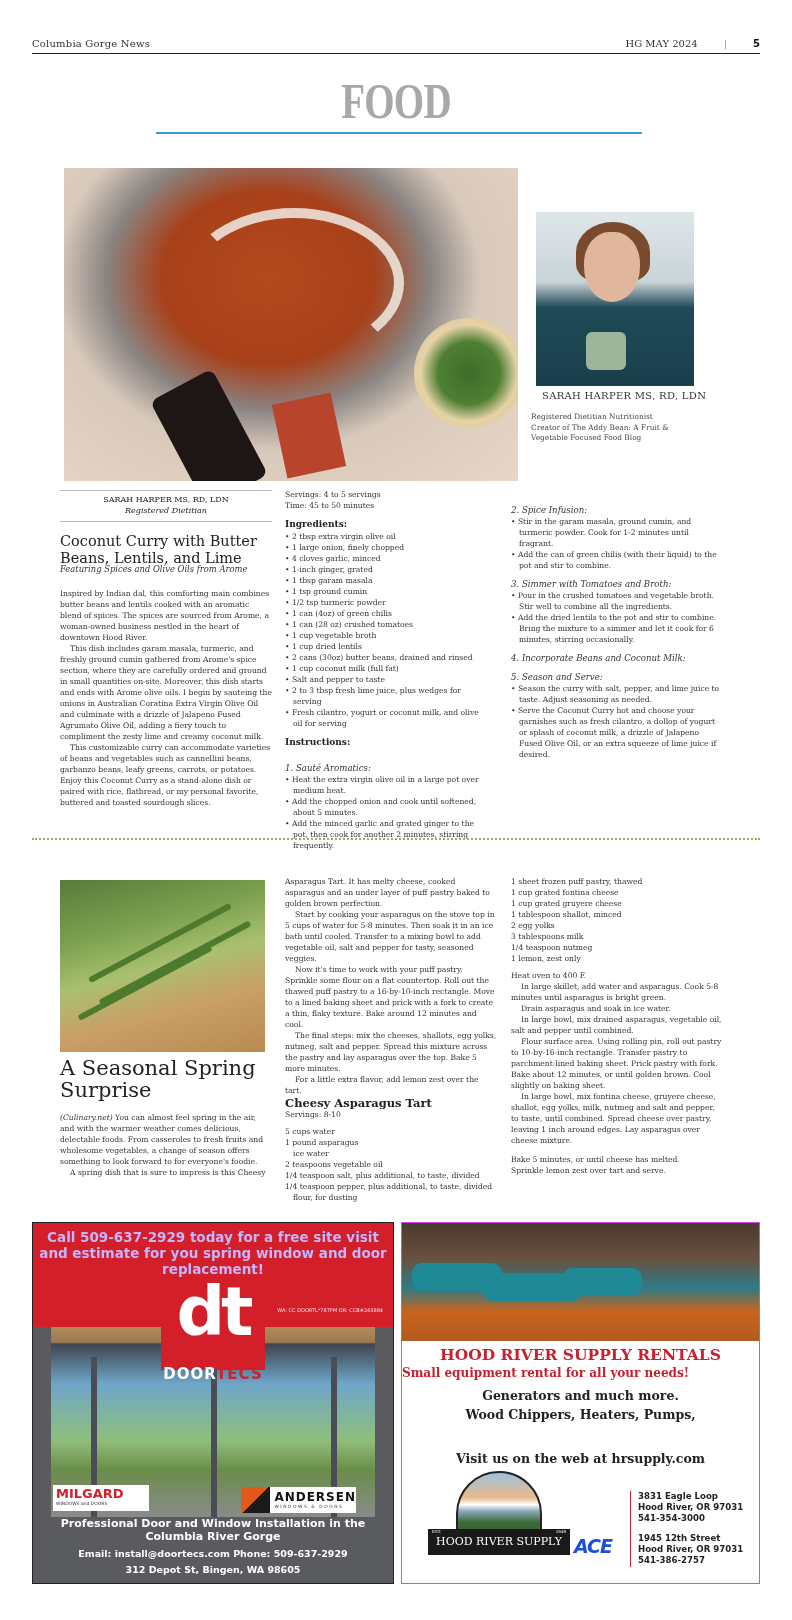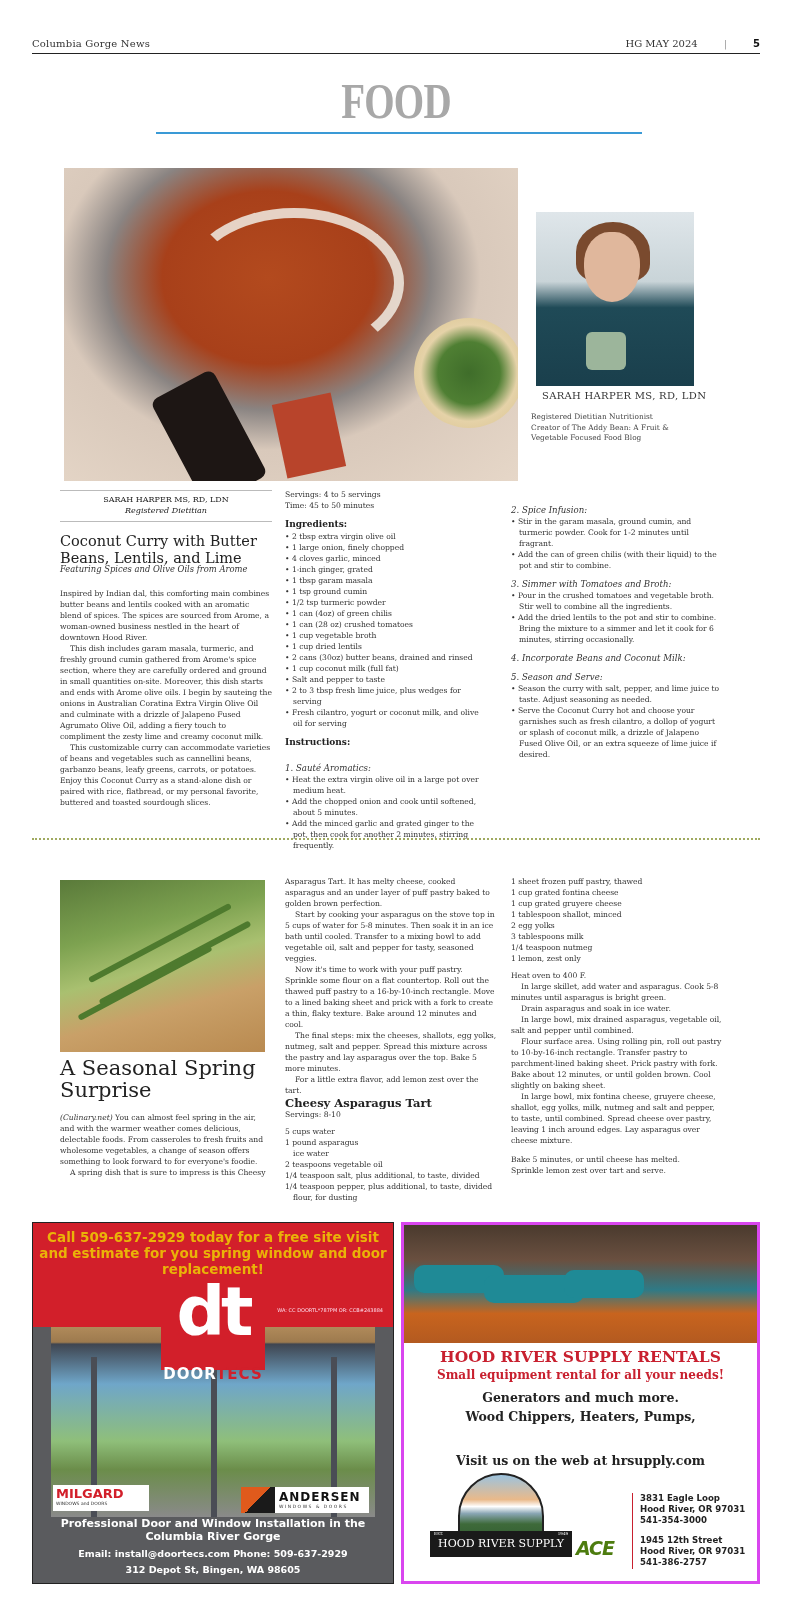--- a/index.html
+++ b/index.html
@@ -41,53 +41,53 @@
 .dotted{left:32px;right:32px;top:838px;height:0;border-top:2px dotted #a0aa60}
 .photo-tart{left:60px;top:880px;width:205px;height:172px;background:linear-gradient(165deg,#5a7a3a 0,#7da250 30%,#a9c070 50%,#c9a068 70%,#b98a50 100%);overflow:hidden}
 .photo-tart .asp{position:absolute;height:6px;background:#4e7a2e;border-radius:3px;transform:rotate(-28deg)}
 .tart-title{left:60px;top:1057px;font-family:"DejaVu Serif",serif;font-size:21px;line-height:22px;color:#222;width:220px}
 .tart-col1{left:60px;top:1112px;width:212px}
 .tart-col2{left:285px;top:876px;width:212px}
 .tart-col3{left:511px;top:876px;width:212px}
 .tart-recipe-title{font-family:"DejaVu Serif",serif;font-weight:bold;font-size:11.5px;color:#222;margin-top:2px}
 .ad-left{left:32px;top:1222px;width:362px;height:362px;border:1px solid #222;background:#5a5b5e;overflow:hidden}
 .ad-left .red{position:absolute;left:0;top:0;width:100%;height:104px;background:#d21f2a}
-.ad-left .call{position:absolute;left:0;right:0;top:6px;text-align:center;color:#eab308;font-family:"DejaVu Sans",sans-serif;font-weight:bold;font-size:13.5px;line-height:16px}
+.ad-left .call{position:absolute;left:0;right:0;top:6px;text-align:center;color:#c4b5fd;font-family:"DejaVu Sans",sans-serif;font-weight:bold;font-size:13.5px;line-height:16px}
 .ad-left .dt-box{position:absolute;left:128px;top:55px;width:104px;height:92px;background:#d21f2a}
 .ad-left .dt{position:absolute;left:0;right:0;top:-6px;text-align:center;color:#fff;font-family:"DejaVu Sans",sans-serif;font-weight:bold;font-size:68px;letter-spacing:-4px}
 .ad-left .brand{position:absolute;left:0;right:0;top:142px;text-align:center;font-family:"DejaVu Sans",sans-serif;font-weight:bold;font-size:15px;letter-spacing:1px;color:#fff}
 .ad-left .brand .tecs{color:#d21f2a}
 .ad-left .lic{position:absolute;right:10px;top:84px;font-size:5px;color:#fde;font-family:"DejaVu Sans",sans-serif}
 .ad-left .house{position:absolute;left:18px;top:104px;width:324px;height:190px;background:linear-gradient(180deg,#b08a5a 0,#9d7a4e 8%,#3f4550 9%,#6fa6c9 30%,#8fbf7a 60%,#6b8d4a 75%,#8a8a8a 100%)}
 .ad-left .house .frame{position:absolute;top:30px;bottom:0;width:6px;background:#4a4d55}
 .ad-left .milgard{position:absolute;left:20px;top:262px;width:96px;height:26px;background:#fff;padding:2px 3px}
 .ad-left .milgard .m{color:#d21f2a;font-family:"DejaVu Sans",sans-serif;font-weight:bold;font-size:13px;line-height:14px}
 .ad-left .milgard .s{font-size:4.5px;color:#333;font-family:"DejaVu Sans",sans-serif}
-.ad-left .andersen{position:absolute;left:208px;top:264px;width:128px;height:26px;background:#fff;display:flex;align-items:center}
+.ad-left .andersen{position:absolute;left:208px;top:264px;width:115px;height:26px;background:#fff;display:flex;align-items:center}
 .ad-left .andersen .tri{width:34px;height:26px;background:linear-gradient(135deg,#e05a1c 50%,#1a1a1a 50%)}
 .ad-left .andersen .txt{padding-left:4px}
 .ad-left .andersen .a{font-family:"DejaVu Sans",sans-serif;font-weight:bold;font-size:12px;letter-spacing:1px;color:#111;line-height:13px}
 .ad-left .andersen .w{font-size:4.5px;letter-spacing:1.5px;color:#333;font-family:"DejaVu Sans",sans-serif}
 .ad-left .foot{position:absolute;left:0;right:0;top:294px;text-align:center;color:#fff;font-family:"DejaVu Sans",sans-serif}
 .ad-left .foot .t1{font-size:11px;font-weight:bold;line-height:13px}
 .ad-left .foot .t2{font-size:9.5px;font-weight:bold;margin-top:5px}
 .ad-left .foot .t3{font-size:9.5px;font-weight:bold;margin-top:5px}
-.ad-right{left:401px;top:1222px;width:359px;height:362px;border:3px solid #d946ef;background:#fff;overflow:hidden}
+.ad-right{left:401px;top:1222px;width:359px;height:362px;border:1px solid #d946ef;background:#fff;overflow:hidden}
 .ad-right .photo{position:absolute;left:0;top:0;width:100%;height:118px;background:linear-gradient(180deg,#4a3a2e 0,#6a5040 30%,#2f7a86 55%,#c8641e 75%,#b35a20 100%)}
 .ad-right .photo .saw{position:absolute;height:28px;background:#1f8a96;border-radius:10px}
 .ad-right .h1{position:absolute;left:0;right:0;top:122px;text-align:center;color:#c8202f;font-family:"DejaVu Serif",serif;font-weight:bold;font-size:15.5px}
-.ad-right .h2{position:absolute;left:0;right:0;top:143px;text-align:center;color:#c8202f;font-family:"DejaVu Serif",serif;font-weight:bold;font-size:12px}
+.ad-right .h2{position:absolute;left:0;right:0;top:143px;text-align:left;color:#c8202f;font-family:"DejaVu Serif",serif;font-weight:bold;font-size:12px}
 .ad-right .h3{position:absolute;left:0;right:0;top:163px;text-align:center;color:#222;font-family:"DejaVu Serif",serif;font-weight:bold;font-size:12.5px;line-height:19px}
 .ad-right .h4{position:absolute;left:0;right:0;top:228px;text-align:center;color:#222;font-family:"DejaVu Serif",serif;font-weight:bold;font-size:12.5px}
 .ad-right .logo{position:absolute;left:26px;top:248px;width:142px;height:94px}
 .ad-right .logo .arch{position:absolute;left:28px;top:0;width:86px;height:74px;border-radius:43px 43px 0 0;background:linear-gradient(180deg,#9cc3de 0,#e9b98a 35%,#fff 45%,#8aa6b4 55%,#3e6a3a 70%,#2f5a30 100%);border:2px solid #222}
 .ad-right .logo .bar{position:absolute;left:0;top:58px;width:142px;height:26px;background:#1a1a1a;color:#fff;text-align:center;font-family:"DejaVu Serif",serif;font-size:11px;line-height:26px}
 .ad-right .logo .est{position:absolute;left:4px;top:58px;font-size:4px;color:#fff}
 .ad-right .logo .yr{position:absolute;right:4px;top:58px;font-size:4px;color:#fff}
-.ad-right .ace{position:absolute;left:172px;top:312px;color:#4d7c0f;font-family:"DejaVu Sans",sans-serif;font-weight:bold;font-style:italic;font-size:19px;letter-spacing:-1px}
+.ad-right .ace{position:absolute;left:172px;top:312px;color:#1d4ed8;font-family:"DejaVu Sans",sans-serif;font-weight:bold;font-style:italic;font-size:19px;letter-spacing:-1px}
 .ad-right .vline{position:absolute;left:228px;top:268px;width:1px;height:76px;background:#c8202f}
 .ad-right .addr{position:absolute;left:236px;top:268px;font-family:"DejaVu Sans",sans-serif;font-weight:bold;font-size:8.6px;line-height:11px;color:#222}
 .ad-right .addr .gap{height:9px}
 </style>
 </head>
 <body>
 
 <div class="abs hdr-left">Columbia Gorge News</div>
 <div class="abs hdr-right">
   <span>HG MAY 2024</span>

